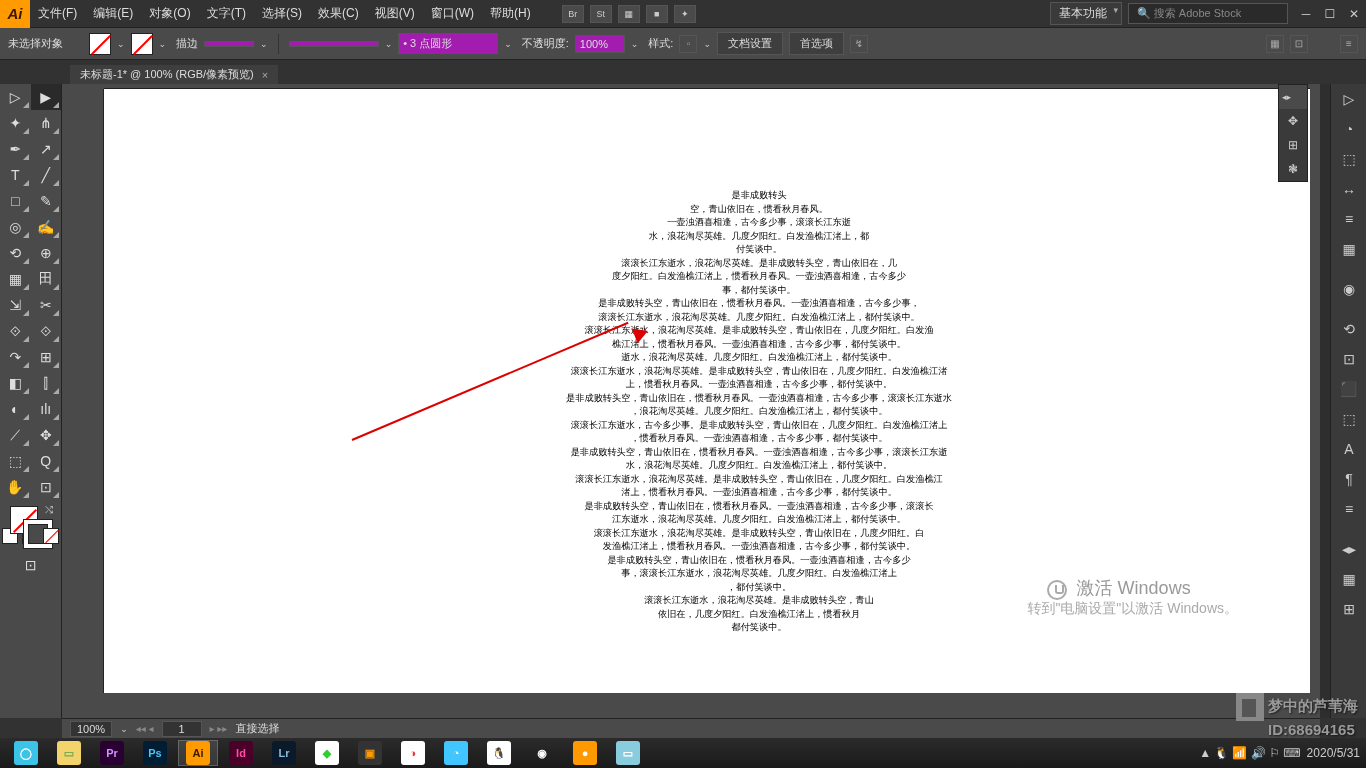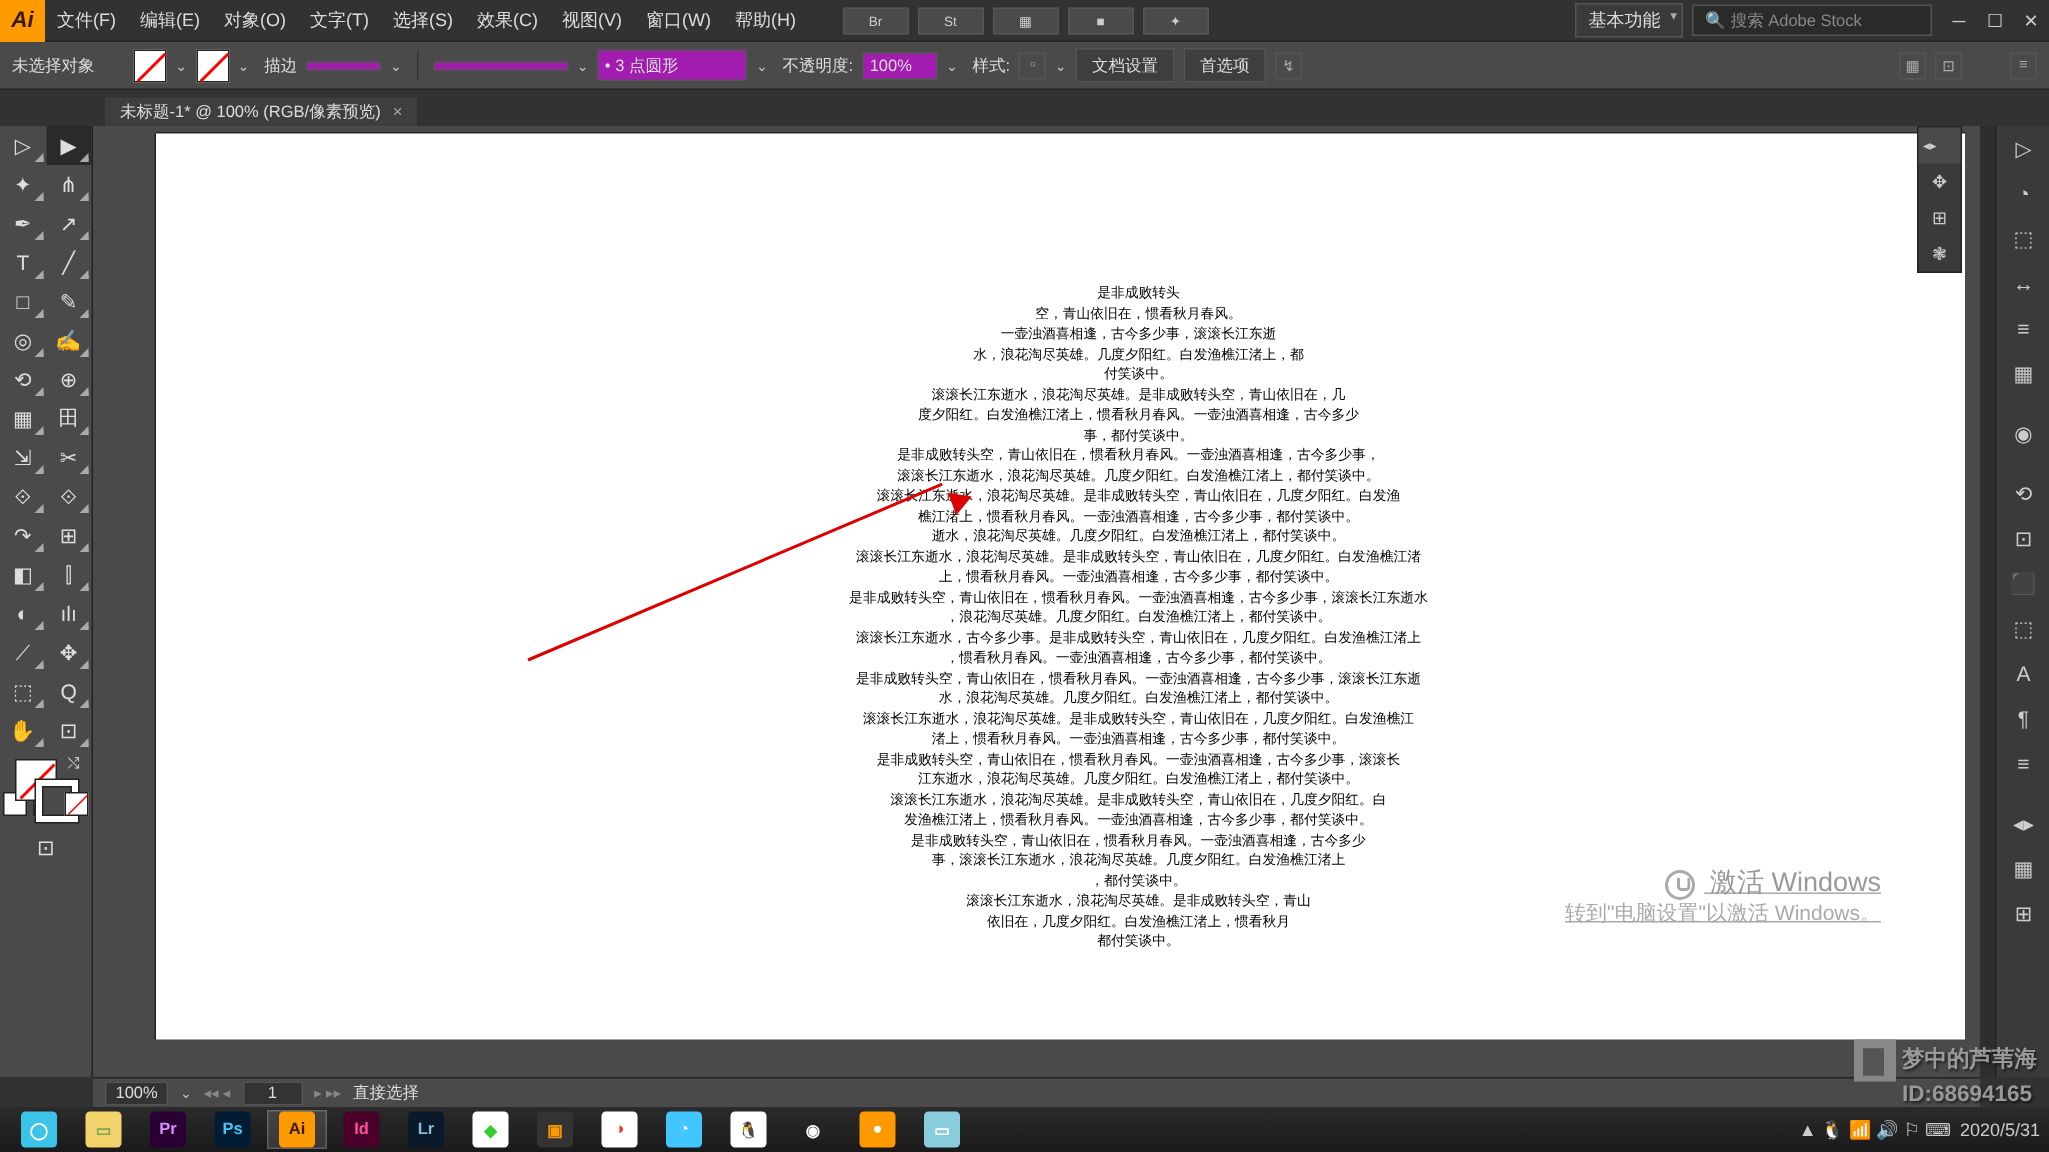--- a/index.html
+++ b/index.html
@@ -3,21 +3,21 @@
 <meta charset="utf-8">
 <style>
 * { margin:0; padding:0; box-sizing:border-box; font-family:"Microsoft YaHei",sans-serif; user-select:none; }
 body { width:1366px; height:768px; background:#323232; overflow:hidden; position:relative; }
 
 
 .menubar { height:28px; background:#323232; display:flex; align-items:center; color:#ddd; font-size:12px; border-bottom:1px solid #222; }
 .menubar .logo { width:30px; height:28px; background:#ff9a00; color:#3a1800; display:flex; align-items:center; justify-content:center; font-weight:bold; font-size:15px; font-style:italic; }
 .menubar .menu-item { padding:0 8px; cursor:pointer; }
 .menubar .spacer { flex:1; }
-.menubar .appicon { width:44px; height:18px; margin:0 3px; background:#4a4a4a; color:#ccc; font-size:9px; display:flex; align-items:center; justify-content:center; border:1px solid #555; }
+.menubar .appicon { width:22px; height:18px; margin:0 3px; background:#4a4a4a; color:#ccc; font-size:9px; display:flex; align-items:center; justify-content:center; border:1px solid #555; }
 .menubar .dropdown { background:#3a3a3a; border:1px solid #555; padding:2px 14px 2px 8px; margin-right:6px; position:relative; }
 .menubar .dropdown::after { content:"▾"; position:absolute; right:3px; font-size:9px; color:#aaa; }
 .search { background:#2a2a2a; border:1px solid #555; padding:2px 8px; width:160px; color:#888; font-size:11px; margin-right:6px; }
 .winbtn { width:24px; text-align:center; color:#ccc; font-size:12px; cursor:pointer; }
 
 
 .controlbar { height:32px; background:#4a4a4a; display:flex; align-items:center; color:#ddd; font-size:11px; padding:0 8px; border-bottom:1px solid #222; gap:6px; }
 .ctrl-swatch { width:22px; height:22px; background:#fff; position:relative; border:1px solid #222; }
 .ctrl-swatch::after { content:""; position:absolute; left:-2px; top:50%; width:26px; height:2px; background:red; transform:rotate(-45deg); }
 .ctrl-swatch.dark { background:#fff; }
@@ -74,21 +74,21 @@
 .libpanel { position:absolute; right:58px; top:84px; width:30px; background:#3a3a3a; border:1px solid #222; }
 .libpanel .lrow { height:24px; color:#ccc; display:flex; align-items:center; justify-content:center; font-size:12px; }
 .libpanel .lrow.top { background:#4a4a4a; font-size:9px; justify-content:space-between; padding:0 3px; }
 
 
 .docstatus { position:absolute; left:62px; right:46px; bottom:30px; height:20px; background:#4a4a4a; color:#ddd; font-size:11px; display:flex; align-items:center; padding:0 8px; gap:8px; border-top:1px solid #222; }
 .docstatus .zoom { background:#333; border:1px solid #555; padding:1px 6px; }
 .docstatus .nav { color:#888; font-size:10px; }
 
 
-.watermark { position:absolute; right:56px; bottom:75px; color:#aaa; font-size:14px; text-align:right;text-decoration:underline; }
+.watermark { position:absolute; right:72px; bottom:75px; color:#aaa; font-size:14px; text-align:center; }
 .watermark .wt { font-size:18px; color:#999; }
 .wm-icon { display:inline-block; width:20px; height:20px; border:2px solid #aaa; border-radius:50%; margin-right:6px; position:relative; vertical-align:middle; }
 .wm-icon::after { content:""; position:absolute; left:6px; top:3px; width:5px; height:7px; border:2px solid #aaa; border-top:none; border-radius:0 0 3px 3px; }
 
 .wm2 { position:absolute; right:8px; bottom:30px; color:#999; font-size:15px; font-weight:bold; text-shadow:1px 1px 2px rgba(0,0,0,.6); }
 .wm2-box { display:inline-block; width:28px; height:28px; background:#888; margin-right:4px; vertical-align:middle; position:relative; }
 .wm2-box::before{content:"";position:absolute;left:6px;top:6px;width:10px;height:14px;background:#555;border:2px solid #555;}
 
 
 .taskbar { position:absolute; left:0; right:0; bottom:0; height:30px; background:linear-gradient(#2b2b2b,#1a1a1a); display:flex; align-items:center; padding:0 6px; gap:3px; }

